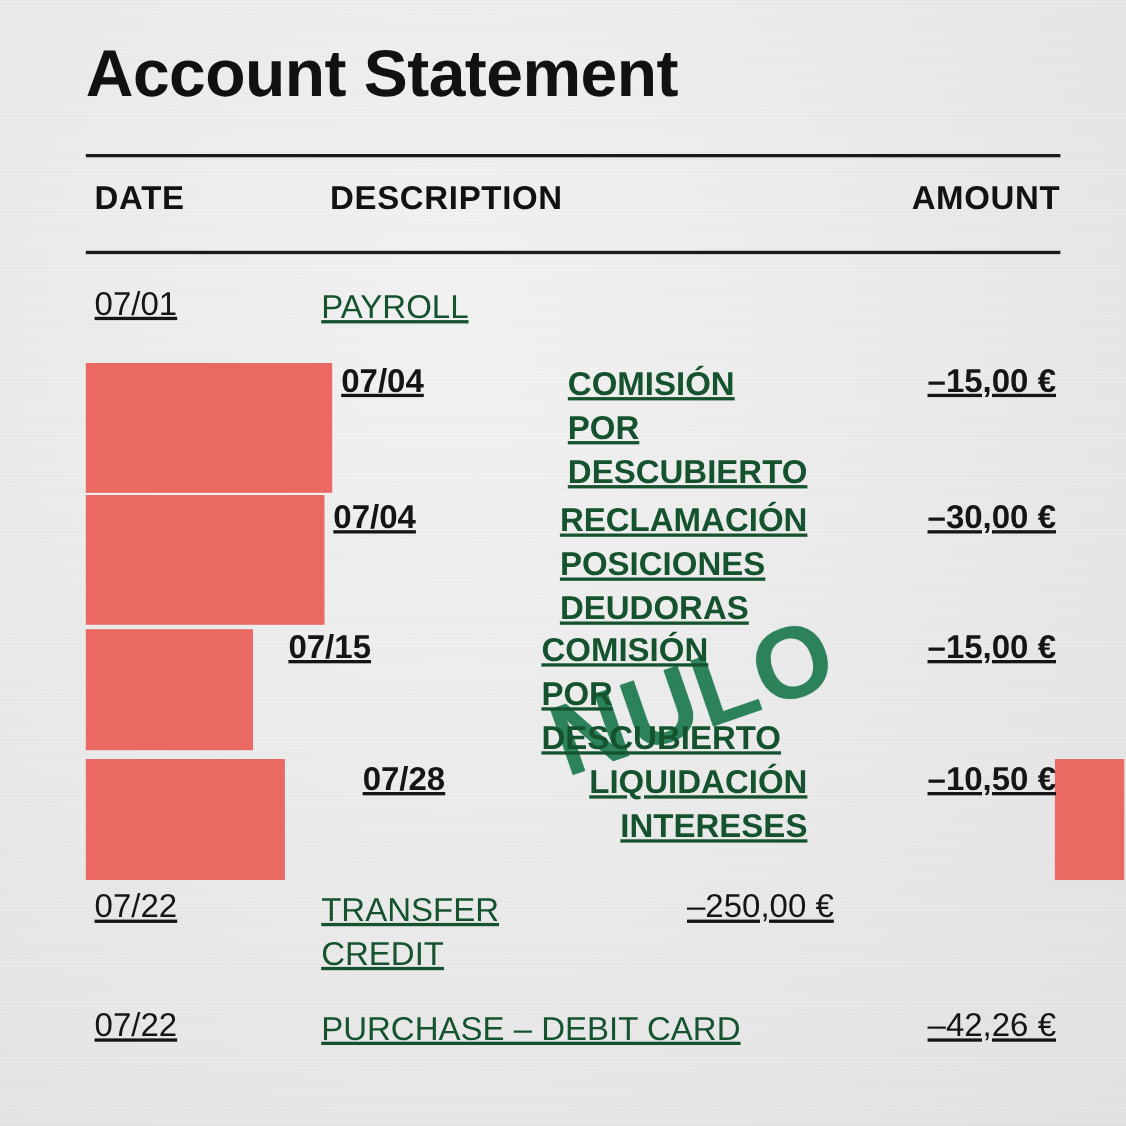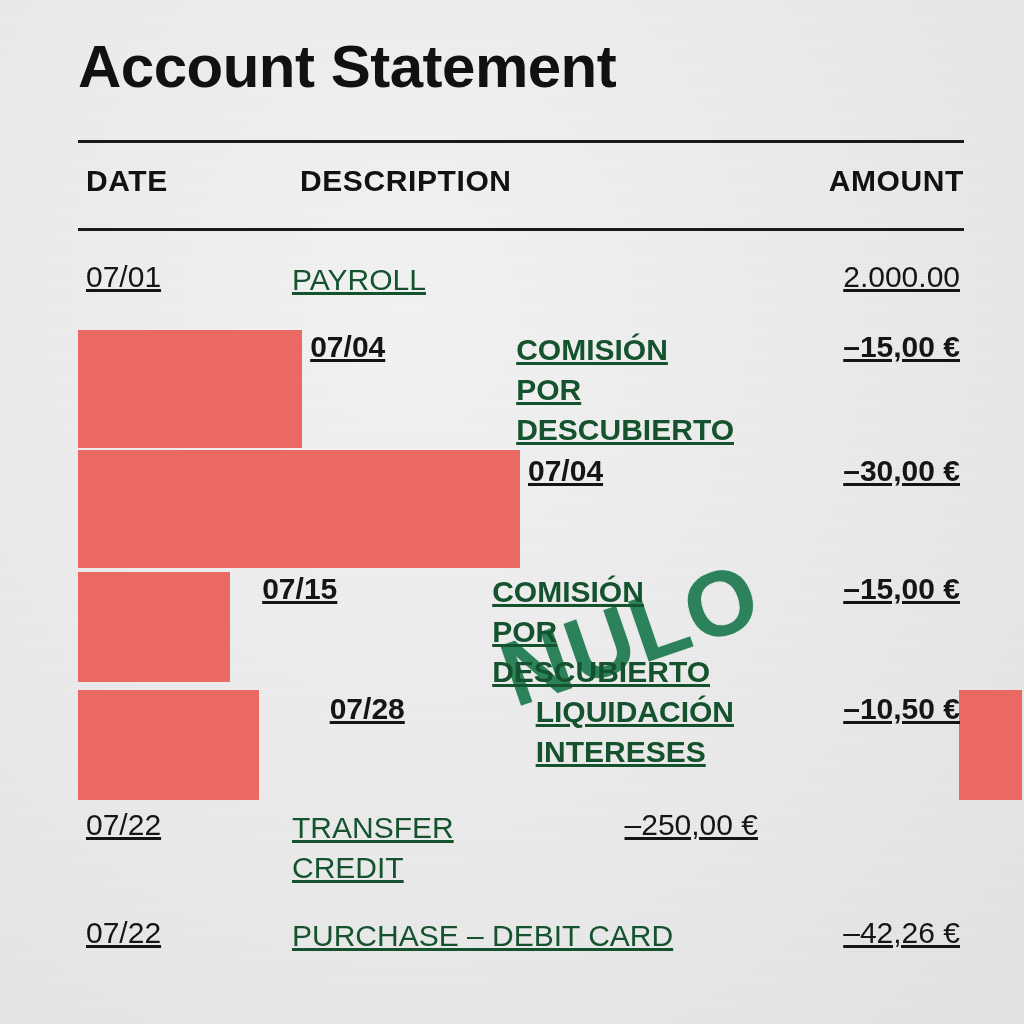--- a/index.html
+++ b/index.html
@@ -160,48 +160,48 @@
     <div class="head-cell c-amt">AMOUNT</div>
   </div>
 
   <div class="rule rule-bottom"></div>
 
   <div class="rows">
 
     <div class="row" id="row0">
       <div class="cell-date">07/01</div>
       <div class="cell-desc">PAYROLL</div>
-      <div class="cell-amt">2.000.00</div>
     </div>
 
     <div class="row flagged" id="row1">
       <div class="hl" style="left:0px; top:0px; width:886px; height:118px;"></div>
       <div class="cell-date">07/04</div>
       <div class="cell-desc" style="max-width:300px;">COMISIÓN POR DESCUBIERTO</div>
       <div class="cell-amt">–15,00 €</div>
     </div>
 
     <div class="row flagged" id="row2">
       <div class="hl" style="left:0px; top:-4px; width:886px; height:118px;"></div>
       <div class="cell-date">07/04</div>
+      <div class="cell-desc" style="max-width:470px;">RECLAMACIÓN POSICIONES DEUDORAS</div>
       <div class="cell-amt">–30,00 €</div>
     </div>
 
     <div class="row flagged" id="row3">
       <div class="hl" style="left:0px; top:0px; width:522px; height:110px;"></div>
       <div class="cell-date">07/15</div>
       <div class="cell-desc" style="max-width:300px;">COMISIÓN POR DESCUBIERTO</div>
       <div class="cell-amt">–15,00 €</div>
     </div>
 
     <div class="row flagged" id="row4">
       <div class="hl" style="left:0px; top:-2px; width:540px; height:110px;"></div>
       <div class="hl" style="left:700px; top:-2px; width:186px; height:110px;"></div>
       <div class="cell-date">07/28</div>
-      <div class="cell-desc" style="max-width:320px;">LIQUIDACIÓN INTERESES</div>
+      <div class="cell-desc" style="max-width:320px;text-align:right;">LIQUIDACIÓN INTERESES</div>
       <div class="cell-amt">–10,50 €</div>
     </div>
 
     <div class="row" id="row5">
       <div class="cell-date">07/22</div>
       <div class="cell-desc" style="max-width:240px;">TRANSFER CREDIT</div>
       <div class="cell-amt">–250,00 €</div>
     </div>
 
     <div class="row" id="row6">

